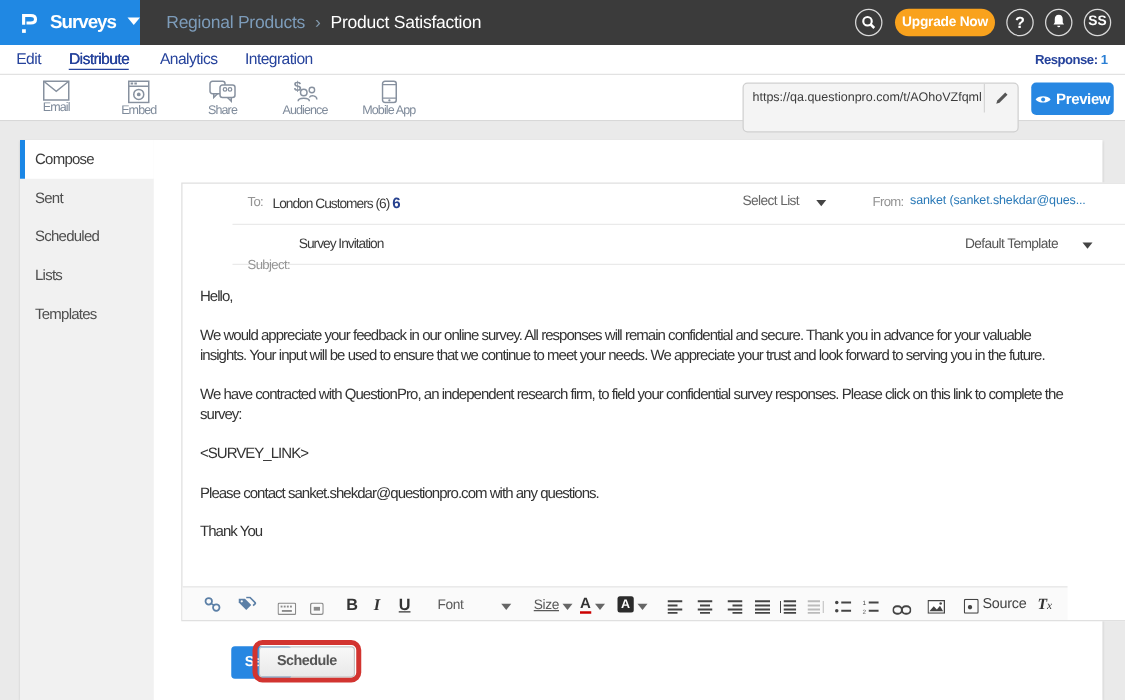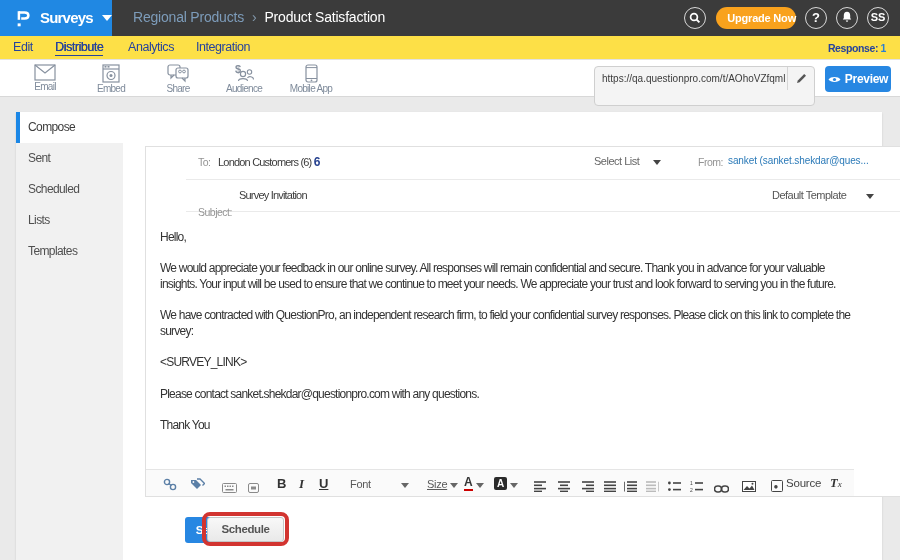--- a/index.html
+++ b/index.html
@@ -10,24 +10,24 @@
 .topbar { position:absolute; left:0; top:0; width:900px; height:36px; background:#3b3b3b; }
 .logoarea { position:absolute; left:0; top:0; width:112px; height:36px; background:#2088e3; }
 .logoarea svg { position:absolute; left:17px; top:10px; }
 .surveys { position:absolute; left:40px; top:9px; color:#fff; font-size:15px; font-weight:bold; letter-spacing:-0.8px; }
 .surveys .car { display:inline-block; width:0; height:0; border-left:5px solid transparent; border-right:5px solid transparent; border-top:6px solid #fff; margin-left:9px; vertical-align:2px; }
 .crumbs { position:absolute; left:133px; top:9px; font-size:14px; letter-spacing:-0.2px; }
 .crumbs .c1 { color:#7d9cba; }
 .crumbs .sep { color:#8298ab; font-size:14px; padding:0 8px; }
 .crumbs .c2 { color:#ffffff; }
 .circ { position:absolute; top:7px; width:22px; height:22px; border:1.5px solid #d9d9d9; border-radius:50%; color:#fff; text-align:center; }
-.upg { position:absolute; left:716px; top:7px; width:80px; height:22px; background:#f9a21d; border-radius:11px; color:#fff; font-size:11px; font-weight:bold; text-align:right; line-height:22px; letter-spacing:-0.2px; }
-
-
-.tabs { position:absolute; left:0; top:36px; width:900px; height:24px; background:#fde047; border-bottom:1px solid #e2e2e2; }
+.upg { position:absolute; left:716px; top:7px; width:80px; height:22px; background:#f9a21d; border-radius:11px; color:#fff; font-size:11px; font-weight:bold; text-align:center; line-height:22px; letter-spacing:-0.2px; }
+
+
+.tabs { position:absolute; left:0; top:36px; width:900px; height:24px; background:#ffffff; border-bottom:1px solid #e2e2e2; }
 .tabs .t { position:absolute; top:4px; font-size:12.5px; color:#26439c; letter-spacing:-0.45px; }
 .tabs .t.active { border-bottom:1.5px solid #26439c; padding-bottom:1px; text-shadow:0.3px 0 0 #26439c; }
 .resp { position:absolute; right:14px; top:6px; font-size:10.5px; font-weight:bold; color:#26439c; letter-spacing:-0.4px; }
 
 
 .chbar { position:absolute; left:0; top:60px; width:900px; height:37px; background:#fff; border-bottom:1px solid #d8d8d8; }
 .chan { position:absolute; top:4px; width:64px; text-align:center; color:#87919f; }
 .chan .lbl { font-size:10px; margin-top:0; letter-spacing:-0.7px; color:#7f8b9b; }
 .chan svg { display:block; margin:0 auto; }
 .urlbox { position:absolute; left:594px; top:66px; width:221px; height:40px; background:#f4f4f4; border:1px solid #cfcfcf; border-radius:4px; font-size:10px; color:#3c3c3c; line-height:23px; padding-left:7px; white-space:nowrap; }

